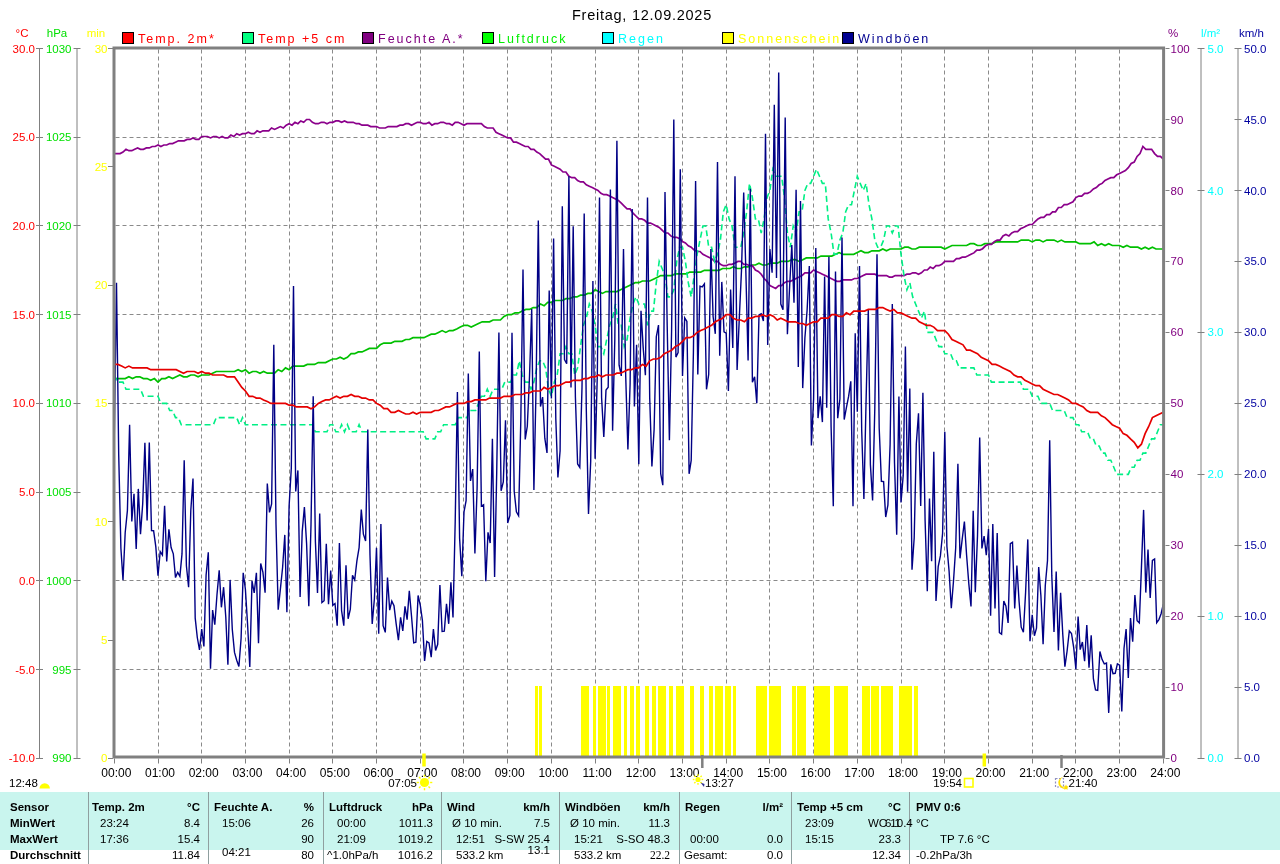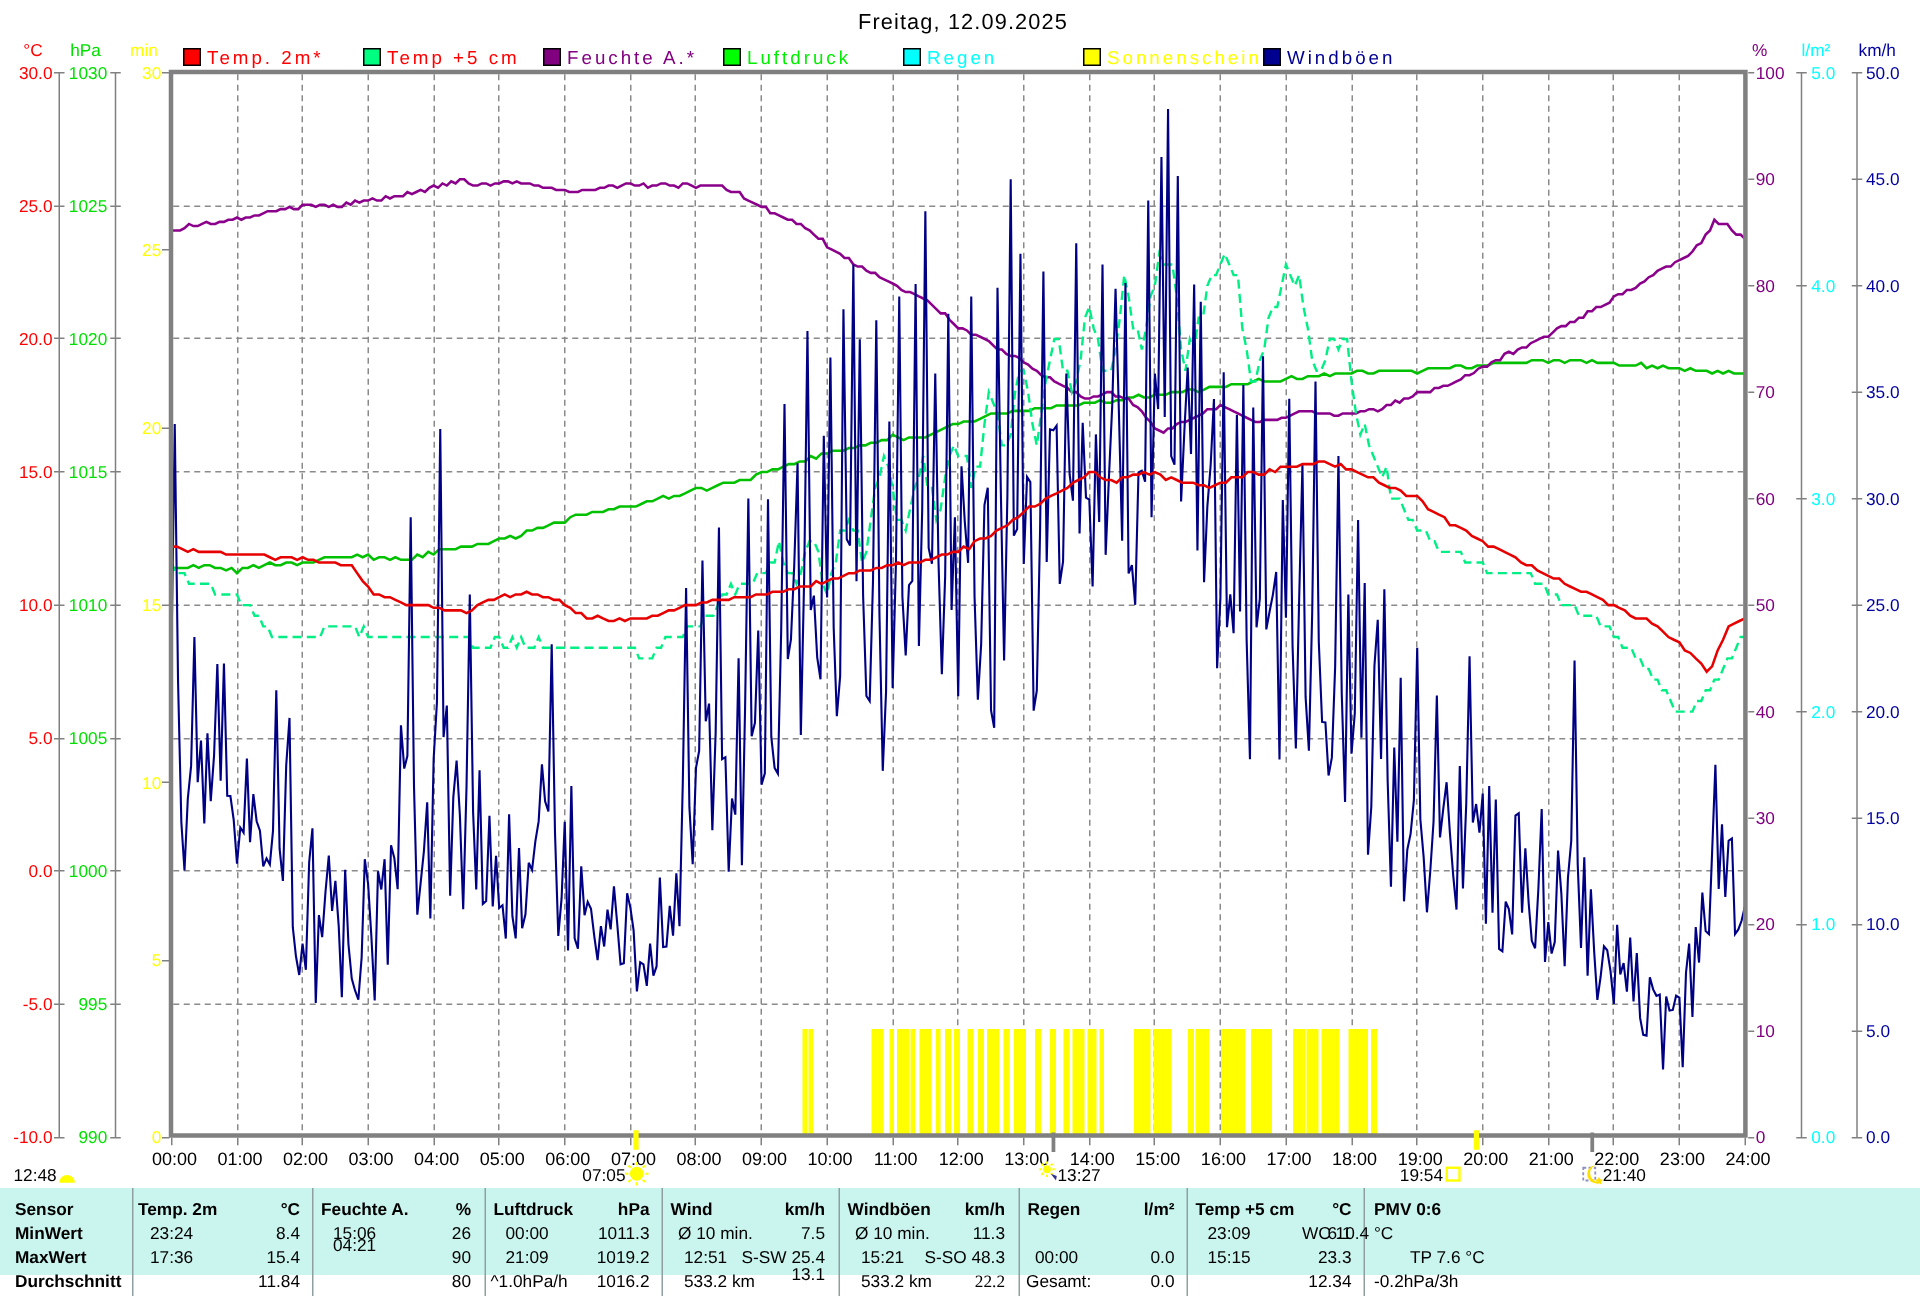--- a/index.html
+++ b/index.html
@@ -305,21 +305,21 @@
     <span style="position:absolute;top:9.0px;right:1080.0px;font-weight:bold;">°C</span>
     <span style="position:absolute;top:25.0px;left:100.0px;">23:24</span>
     <span style="position:absolute;top:25.0px;right:1080.0px;">8.4</span>
     <span style="position:absolute;top:41.0px;left:100.0px;">17:36</span>
     <span style="position:absolute;top:41.0px;right:1080.0px;">15.4</span>
     <span style="position:absolute;top:57.0px;right:1080.0px;">11.84</span>
     <span style="position:absolute;top:9.0px;left:214.0px;font-weight:bold;">Feuchte A.</span>
     <span style="position:absolute;top:9.0px;right:966.0px;font-weight:bold;">%</span>
     <span style="position:absolute;top:25.0px;left:222.0px;">15:06</span>
     <span style="position:absolute;top:25.0px;right:966.0px;">26</span>
-    <span style="position:absolute;top:33px;left:222.0px;">04:21</span>
+    <span style="position:absolute;top:54px;left:222.0px;">04:21</span>
     <span style="position:absolute;top:41.0px;right:966.0px;">90</span>
     <span style="position:absolute;top:57.0px;right:966.0px;">80</span>
     <span style="position:absolute;top:9.0px;left:329.0px;font-weight:bold;">Luftdruck</span>
     <span style="position:absolute;top:9.0px;right:847.0px;font-weight:bold;">hPa</span>
     <span style="position:absolute;top:25.0px;left:337.0px;">00:00</span>
     <span style="position:absolute;top:25.0px;right:847.0px;">1011.3</span>
     <span style="position:absolute;top:41.0px;left:337.0px;">21:09</span>
     <span style="position:absolute;top:41.0px;right:847.0px;">1019.2</span>
     <span style="position:absolute;top:57.0px;left:327.0px;">^1.0hPa/h</span>
     <span style="position:absolute;top:57.0px;right:847.0px;">1016.2</span>

